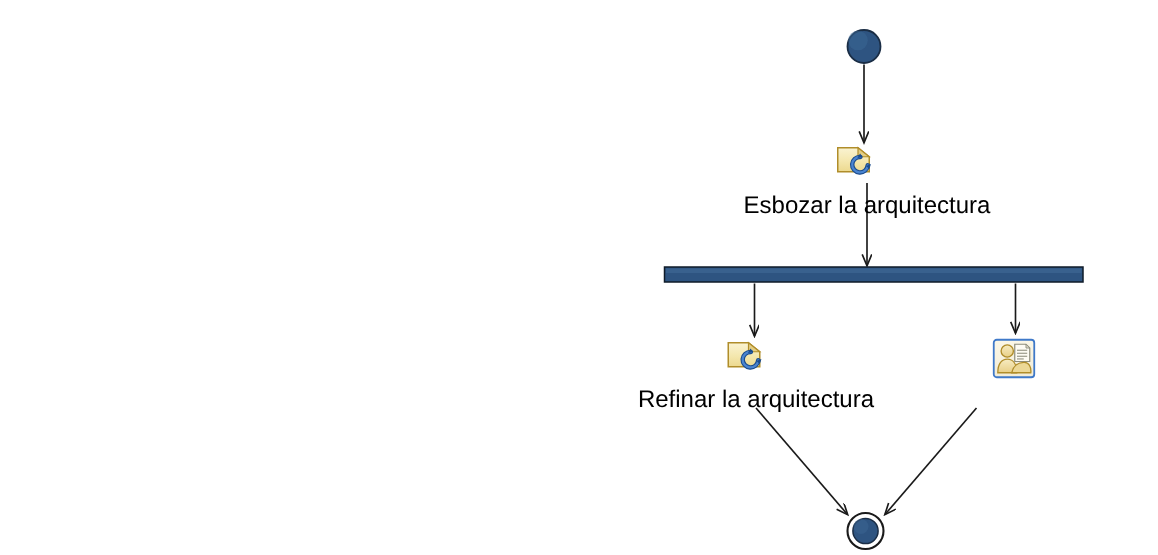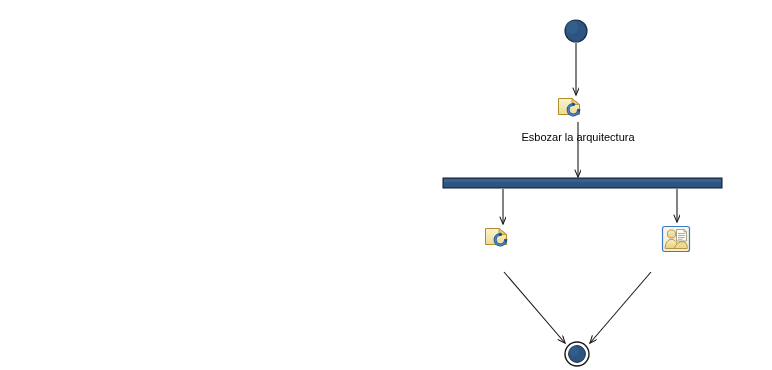--- a/index.html
+++ b/index.html
@@ -20,21 +20,21 @@
   #diagram-svg {
     position: absolute;
     left: 0;
     top: 0;
     width: 772px;
     height: 370px;
   }
   .node-label {
     position: absolute;
     font-family: "Liberation Sans", sans-serif;
-    font-size: 11px;
+    font-size: 16px;
     color: #000000;
     white-space: nowrap;
     text-align: right;
     line-height: 13px;
     letter-spacing: 0px;
   }
   .lbl-center {
     transform: translateX(-50%);
   }
   #label-esbozar-pos {
@@ -143,15 +143,16 @@
     <g>
       <circle cx="577" cy="354" r="12" fill="#ffffff" stroke="#1a1a1a" stroke-width="1.4"></circle>
       <circle cx="577" cy="354" r="8.4" fill="#2e5481" stroke="#1a2d45" stroke-width="1"></circle>
       <circle cx="574" cy="351" r="5" fill="#3b6694" opacity="0.5"></circle>
     </g>
 
   </svg>
 
   <div class="node-label lbl-center" id="label-esbozar-pos" style="left:578px; top:131px;">Esbozar la arquitectura</div>
 
+  <div class="node-label lbl-center" style="left:504px; top:260px;">Refinar la arquitectura</div>
 
 
 </div>
 
 </body></html>

